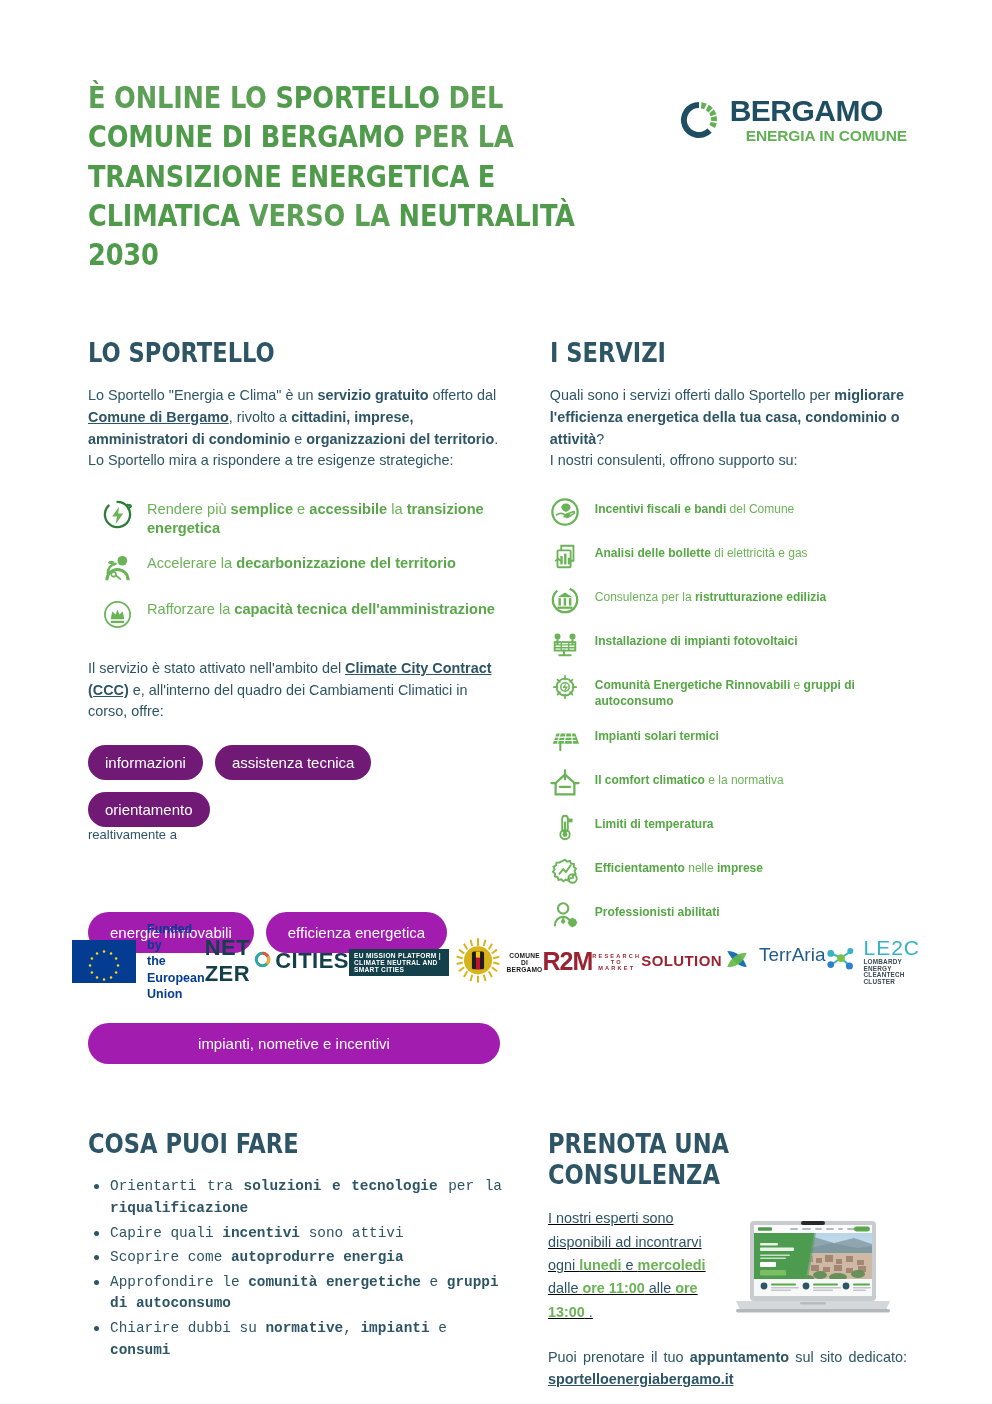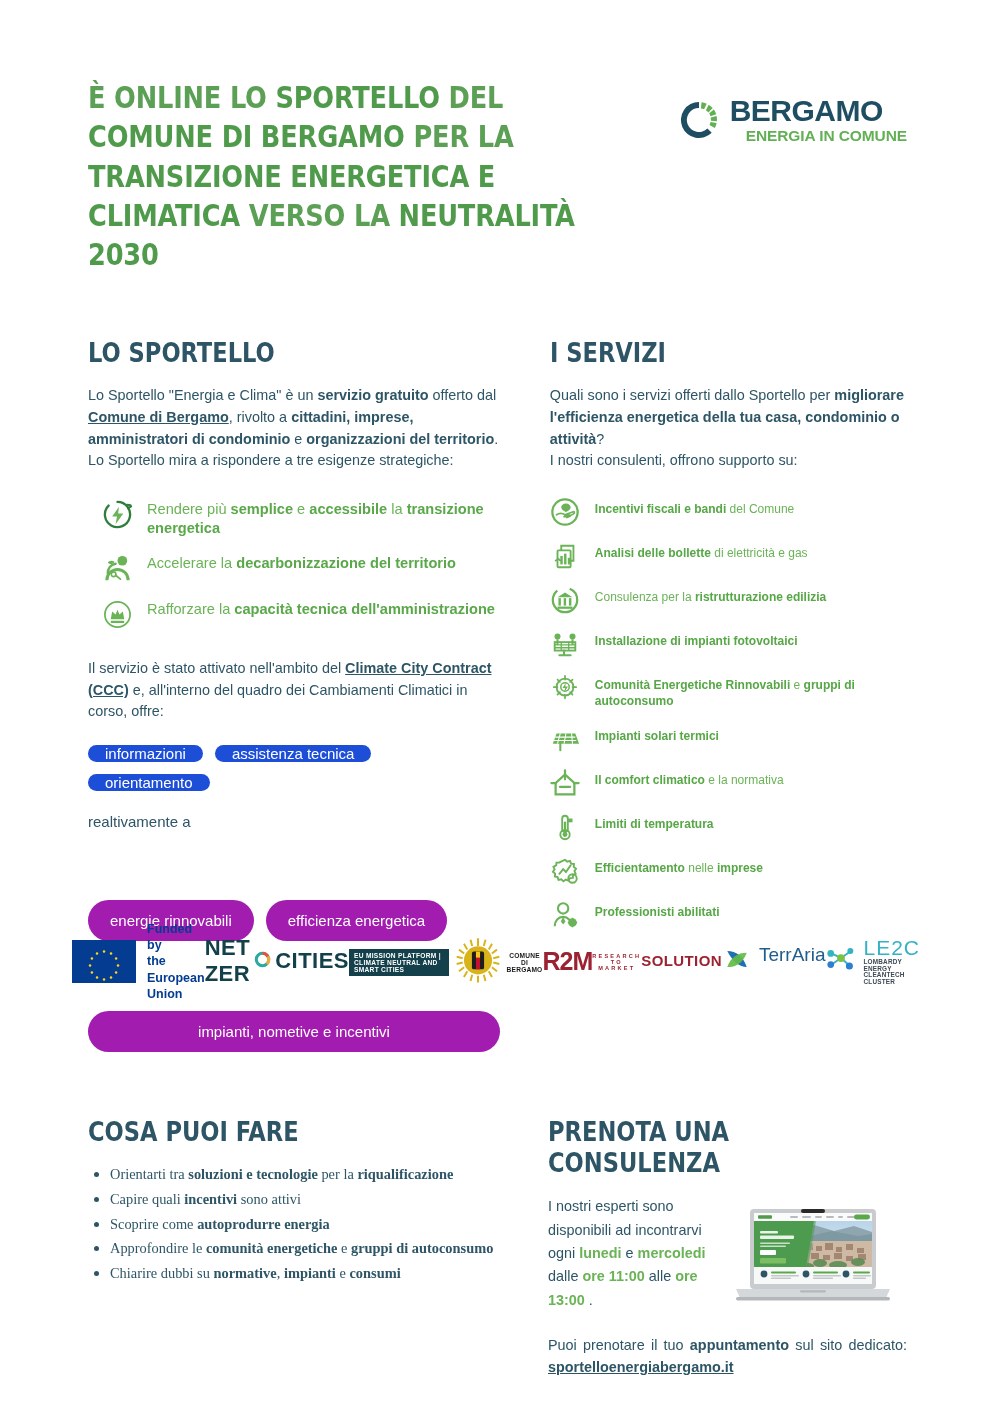--- a/index.html
+++ b/index.html
@@ -103,24 +103,24 @@
   .after-goals { margin-top: 28px; }
   .pill-row { display: flex; gap: 12px; flex-wrap: wrap; margin-top: 22px; }
   .pill {
     border-radius: 999px;
     font-family: "Liberation Sans", sans-serif;
     font-size: 15px;
     color: #ffffff;
     display: flex; align-items: center; justify-content: center;
     text-align: center;
   }
-  .pill-green { background: #1d4ed8; padding: 0 17px; }
+  .pill-green { background: #701a75; padding: 9px 17px; }
   .pill-dark  { background: #a21caf; padding: 12px 22px; margin-top: 48px; }
   .pill-wide  { width: 100%; }
-  .reltext { margin-top: 22px; font-size: 15px; color: #2d5566; }
+  .reltext { font-size: 13px; color: #2d5566; }
 
   
   .services { margin-top: 25px; display: flex; flex-direction: column; gap: 14px; }
   .svc { display: flex; align-items: flex-start; gap: 15px; }
   .svc-ico { flex: 0 0 30px; width: 30px; height: 30px; margin-top: 0px; }
   .svc-txt {
     font-family: "Liberation Sans", sans-serif;
     font-size: 12px; line-height: 1.3; color: #6ab356; padding-top: 5px;
   }
   .svc-txt b { font-weight: 700; color: #56a745; }
@@ -130,34 +130,34 @@
     display: flex;
     padding: 0 85px 0 88px;
     margin-top: 64px;
     gap: 46px;
   }
   ul.dolist { list-style: none; margin-top: 14px; }
   ul.dolist li {
     position: relative;
     padding-left: 22px;
     margin-bottom: 3px;
-    font-family: Liberation Serif, serif;
+    font-family: Liberation Mono, monospace;
     font-size: 14.4px; line-height: 1.5; color: #2d5566;
   }
   ul.dolist li:first-child { text-align: justify; }
   ul.dolist li b { font-weight: 700; }
   ul.dolist li::before {
     content: "";
     position: absolute; left: 6px; top: 8px;
     width: 5px; height: 5px; border-radius: 50%;
     background: #2d5566;
   }
 
   
-  .book-flex { display: flex; gap: 10px; margin-top: 14px; }
+  .book-flex { display: flex; gap: 10px; margin-top: 14px; text-decoration: underline; }
   .book-text { width: 170px; font-size: 14.4px; line-height: 1.62; color: #2d5566; }
   .book-text b { font-weight: 700; color: #6ab356; }
   .laptop-wrap { flex: 1; padding-top: 8px; }
   .book-bottom { margin-top: 18px; font-size: 14.4px; line-height: 1.5; color: #2d5566; text-align: justify; }
   .book-bottom b { font-weight: 700; }
   .book-bottom .u { text-decoration: underline; font-weight: 700; }
 
   
   .footer {
     position: absolute;

